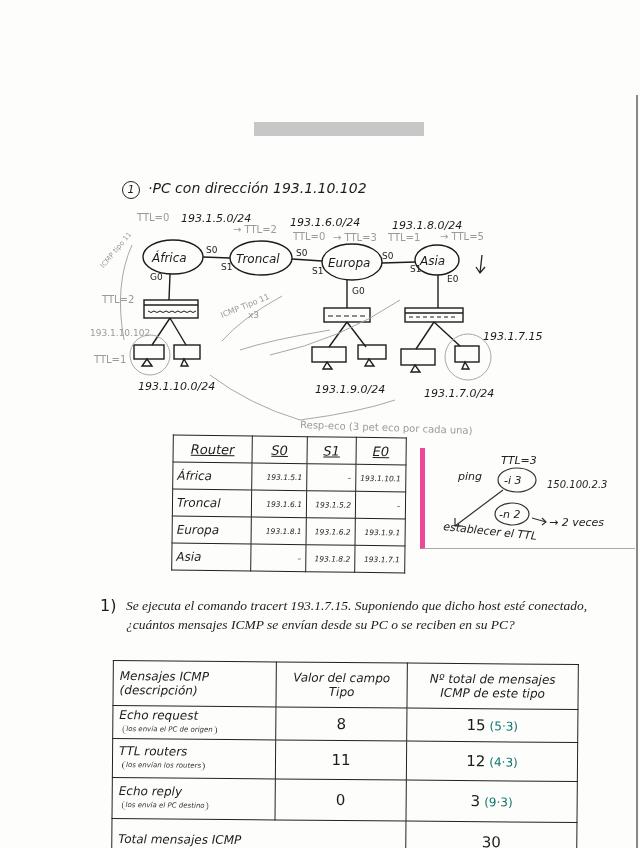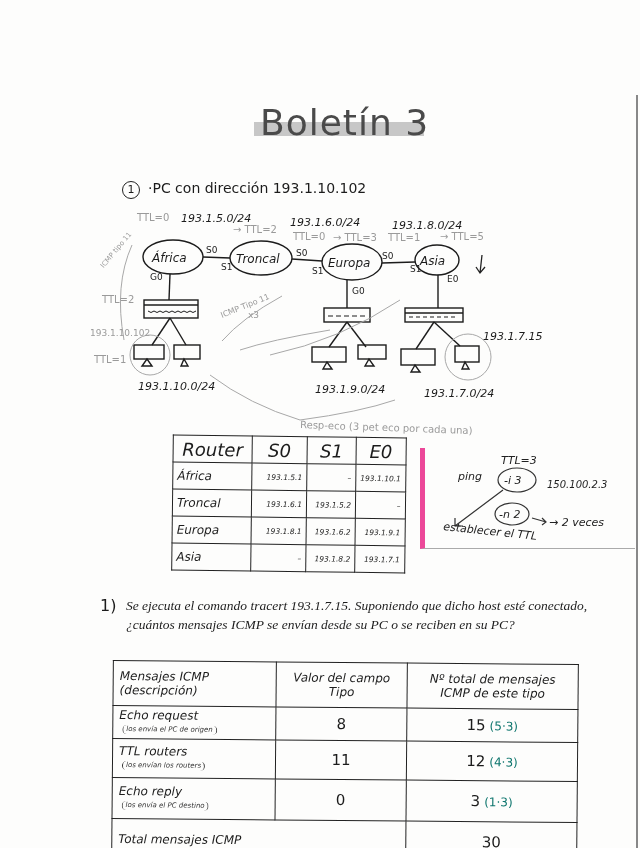--- a/index.html
+++ b/index.html
@@ -4,21 +4,21 @@
   <style>
     html, body { margin: 0; padding: 0; }
     body {
       width: 640px; height: 848px; overflow: hidden;
       background: #fdfdfc;
       font-family: "DejaVu Sans", sans-serif;
       color: #1c1c1c;
       position: relative;
     }
     .abs { position: absolute; }
-    .hand { font-family: "DejaVu Sans", sans-serif; }
+    .hand { font-family: "DejaVu Sans", sans-serif; font-style: italic; }
     .edge {
       position: absolute; right: 2px; top: 95px; width: 2px; height: 753px;
       background: #888;
     }
     
     .title-wrap { left: 250px; top: 100px; width: 180px; height: 50px; }
     .title-hl {
       position: absolute; left: 4px; top: 22px; width: 170px; height: 14px;
       background: #c7c7c7;
     }
@@ -36,21 +36,21 @@
     
     table.rt {
       position: absolute; left: 172px; top: 436px; border-collapse: collapse;
       transform: rotate(0.7deg);
     }
     table.rt td {
       border: 1.4px solid #222; height: 26px; padding: 0 4px; font-size: 12px;
       font-style: italic;
     }
     table.rt td.ip { font-size: 7.5px; text-align: right; }
-    table.rt td.h { text-align: center; font-size: 18px; }
+    table.rt td.h { text-align: center; font-size: 13px; text-decoration: underline; }
     .ping-box {
       left: 420px; top: 448px; width: 210px; height: 100px;
       border-left: 5px solid #ec4899; border-bottom: 1px solid #aaa;
     }
     .question {
       left: 100px; top: 596px; width: 535px; font-size: 13.5px; font-style: italic;
       line-height: 19px;
     }
     .question .num { position: absolute; left: 0; top: 0; font-size: 16px; font-style: normal; }
     .question .body { margin-left: 26px; font-family: Liberation Serif, serif; }
@@ -69,21 +69,20 @@
       padding: 0 3px; line-height: 9px; text-align: right; margin-left: 3px; }
     .faint { color: #0f766e; font-size: 12px; margin-left: 4px; }
   </style>
 </head>
 <body>
 
 <div class="edge"></div>
 
 <div class="abs title-wrap">
   <div class="title-hl"></div>
-  <div class="title">Boletín 3</div>
 </div>
 
 <div class="abs q1 hand">
   <span class="circ-num">1</span><span>·PC con dirección 193.1.10.102</span>
 </div>
 
 <svg class="abs" style="left:0;top:0" width="640" height="440">
   <g stroke="#1c1c1c" stroke-width="1.4" fill="none">
 
     <ellipse cx="173" cy="257" rx="30" ry="17"></ellipse>
@@ -261,20 +260,20 @@
     <td class="c"><span>15</span><span class="faint">(5·3)</span></td>
   </tr>
   <tr>
     <td style="height:34px"><span>TTL routers</span><span class="paren">los envían los routers</span></td>
     <td class="c">11</td>
     <td class="c"><span>12</span><span class="faint">(4·3)</span></td>
   </tr>
   <tr>
     <td style="height:36px"><span>Echo reply</span><span class="paren">los envía el PC destino</span></td>
     <td class="c">0</td>
-    <td class="c"><span>3</span><span class="faint">(1·3)</span></td>
+    <td class="c"><span>3</span><span class="faint">(9·3)</span></td>
   </tr>
   <tr>
     <td colspan="2" style="height:36px;border-right:none">Total mensajes ICMP</td>
     <td class="c">30</td>
   </tr>
 </tbody>
   </table>
 
 </body></html>

